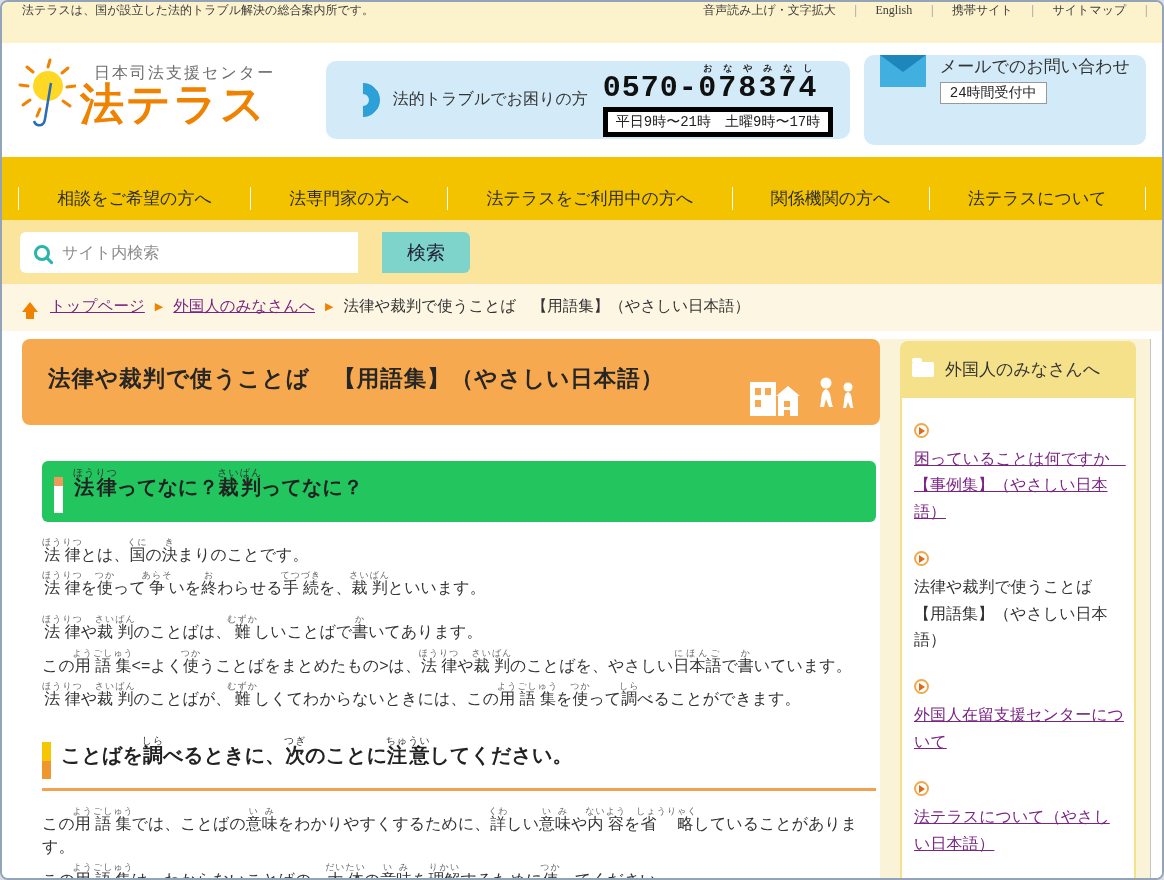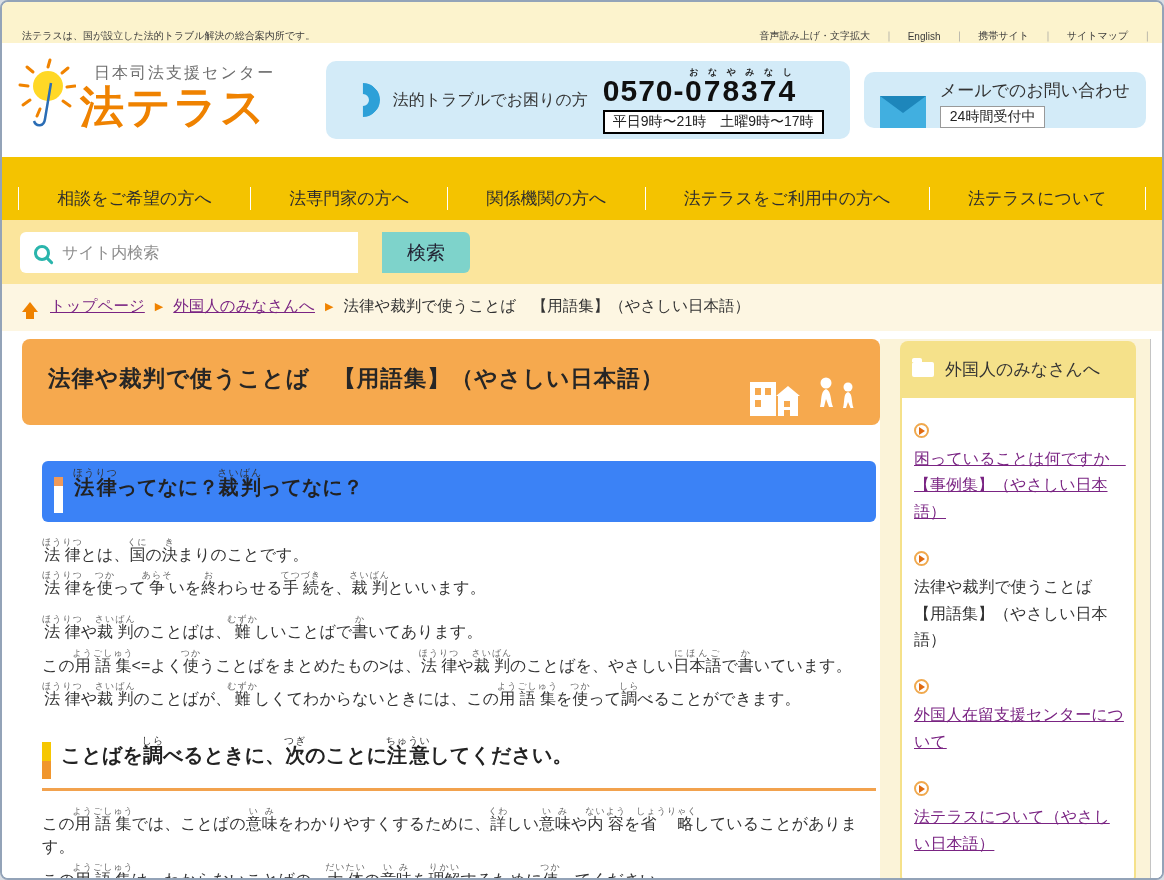--- a/index.html
+++ b/index.html
@@ -3,45 +3,45 @@
 <meta charset="utf-8">
 <style>
   * { margin:0; padding:0; box-sizing:border-box; }
   html,body { background:#d8dde3; }
   body { font-family:"Liberation Sans","DejaVu Sans",sans-serif; }
   .frame { width:1164px; height:880px; border:2px solid #93a3b8; border-radius:8px;
            overflow:hidden; background:#fff; position:relative; }
 
   
   .topbar { background:#fcf3cd; height:41px; display:flex; justify-content:space-between;
-            align-items:flex-end; padding:0 10px 0 20px; font-size:10px; color:#3c3c3c; }
+            align-items:flex-start; padding:0 10px 0 20px; font-size:12px; color:#3c3c3c;font-family:Liberation Serif, serif; }
   .topbar-links { display:flex; align-items:center; gap:0; }
   .topbar-links a { color:#3c3c3c; text-decoration:none; padding:0 14px; cursor:pointer; }
   .tsep { color:#9a9a9a; }
 
   
-  .header { background:#fff; height:114px; display:flex; align-items:center; padding:0 16px; }
+  .header { background:#fff; height:114px; display:flex; align-items:center; padding:0 16px;font-family:Liberation Mono, monospace; }
   .logo { display:flex; align-items:flex-start; gap:4px; width:312px; cursor:pointer; }
   .logo-text .org { color:#6e6e6e; font-size:16px; letter-spacing:2px; margin:6px 0 0 14px; }
   .logo-text .brand { color:#ef8200; font-size:44px; font-weight:700; letter-spacing:2px; line-height:1.05; }
   .phone-box { background:#d3ebf8; border-radius:10px; height:78px; display:flex;
                align-items:center; padding:0 16px; gap:13px; flex:0 0 524px; }
   .phone-icon { width:34px; height:34px; border-radius:50%; border:11px solid #2da0d8;
                 border-top-color:transparent; border-left-color:transparent;
                 transform:rotate(-45deg); margin-left:4px; }
   .phone-label { font-size:16px; color:#333; line-height:1.4; white-space:nowrap; }
   .phone-num-wrap { margin-left:2px; }
   .phone-number { font-size:30px; font-weight:700; color:#101010; letter-spacing:1px;
                   display:flex; align-items:flex-end; white-space:nowrap; }
   .phone-number ruby { margin:0 0.5px; }
   .phone-number rt { font-size:9px; font-weight:700; color:#222; letter-spacing:0; }
-  .phone-hours { margin-top:2px; background:#fff; border:2px solid #000000; font-size:14px;
+  .phone-hours { margin-top:2px; background:#fff; border:5px solid #000000; font-size:14px;
                  padding:1px 8px; color:#222; display:inline-block; white-space:nowrap; }
-  .mail-box { background:#d3ebf8; border-radius:10px; height:56px; display:flex;
-              align-items:flex-end; gap:14px; padding:0 16px; margin-left:14px; flex:0 0 272px; cursor:pointer; }
+  .mail-box { background:#d3ebf8; border-radius:10px; height:90px; display:flex;
+              align-items:flex-start; gap:14px; padding:0 16px; margin-left:14px; flex:0 0 272px; cursor:pointer; }
   .mail-icon { width:46px; height:32px; background:#41afe0; position:relative; overflow:hidden; flex:0 0 auto; }
   .mail-icon::before { content:""; position:absolute; top:0; left:0; width:0; height:0;
                        border-left:23px solid transparent; border-right:23px solid transparent;
                        border-top:17px solid #1d86bb; }
   .mail-label { font-size:17px; color:#333; white-space:nowrap; }
   .mail-note { margin-top:4px; background:#fff; border:1px solid #999; font-size:14px;
                padding:1px 9px; display:inline-block; color:#222; }
 
   
   .nav { background:#f4c300; height:63px; display:flex; align-items:flex-end; padding:10px 16px; }
@@ -78,21 +78,21 @@
                  display:flex; align-items:center; padding:0 26px; }
   .main-title { font-size:22.5px; font-weight:700; color:#262626; letter-spacing:1px; padding-bottom:8px; }
   .header-art { position:absolute; right:18px; bottom:5px; }
 
   .content { padding:0 4px 0 20px; font-size:16px; color:#333; }
   ruby { ruby-position:over; }
   .ruby-line { line-height:1.45; margin-bottom:4px; }
   .ruby-line rt { font-size:9px; color:#666; font-weight:400; letter-spacing:1px; }
   .para { margin-top:15px; }
 
-  .gold-heading { margin-top:36px; background:#3b82f6; border-radius:6px;
+  .gold-heading { margin-top:36px; background:#22c55e; border-radius:6px;
                   padding:7px 14px 9px 12px; display:flex; gap:10px; }
   .accent1 { width:9px; display:flex; flex-direction:column; margin-top:9px; }
   .accent1 .a-top { height:9px; background:#f09a5a; }
   .accent1 .a-bar { height:27px; background:#fff; }
   .gold-heading h2, .h2-row h2 { font-size:20px; font-weight:700; color:#222; line-height:1.3; }
   .gold-heading rt, .h2-row rt { font-size:10px; font-weight:500; color:#333; letter-spacing:1px; }
 
   .section2 { margin-top:26px; }
   .h2-row { display:flex; gap:10px; }
   .accent2 { width:9px; height:37px; background:linear-gradient(#f6c701 50%, #f0962e 50%); margin-top:6px; }
@@ -198,22 +198,22 @@
       <div>
         <div class="mail-label">メールでのお問い合わせ</div>
         <div class="mail-note">24時間受付中</div>
       </div>
     </div>
   </div>
 
   <div class="nav">
     <div class="nav-item">相談をご希望の方へ</div>
     <div class="nav-item">法専門家の方へ</div>
+    <div class="nav-item">法テラスをご利用中の方へ</div>
     <div class="nav-item">関係機関の方へ</div>
-    <div class="nav-item">法テラスをご利用中の方へ</div>
     <div class="nav-item">法テラスについて</div>
   </div>
 
   <div class="search-bar">
     <div class="search-group">
       <div class="search-white">
         <span class="mag"></span>
         <input class="search-input" type="text" placeholder="サイト内検索" style="">
       </div>
       <button class="search-btn">検索</button>

